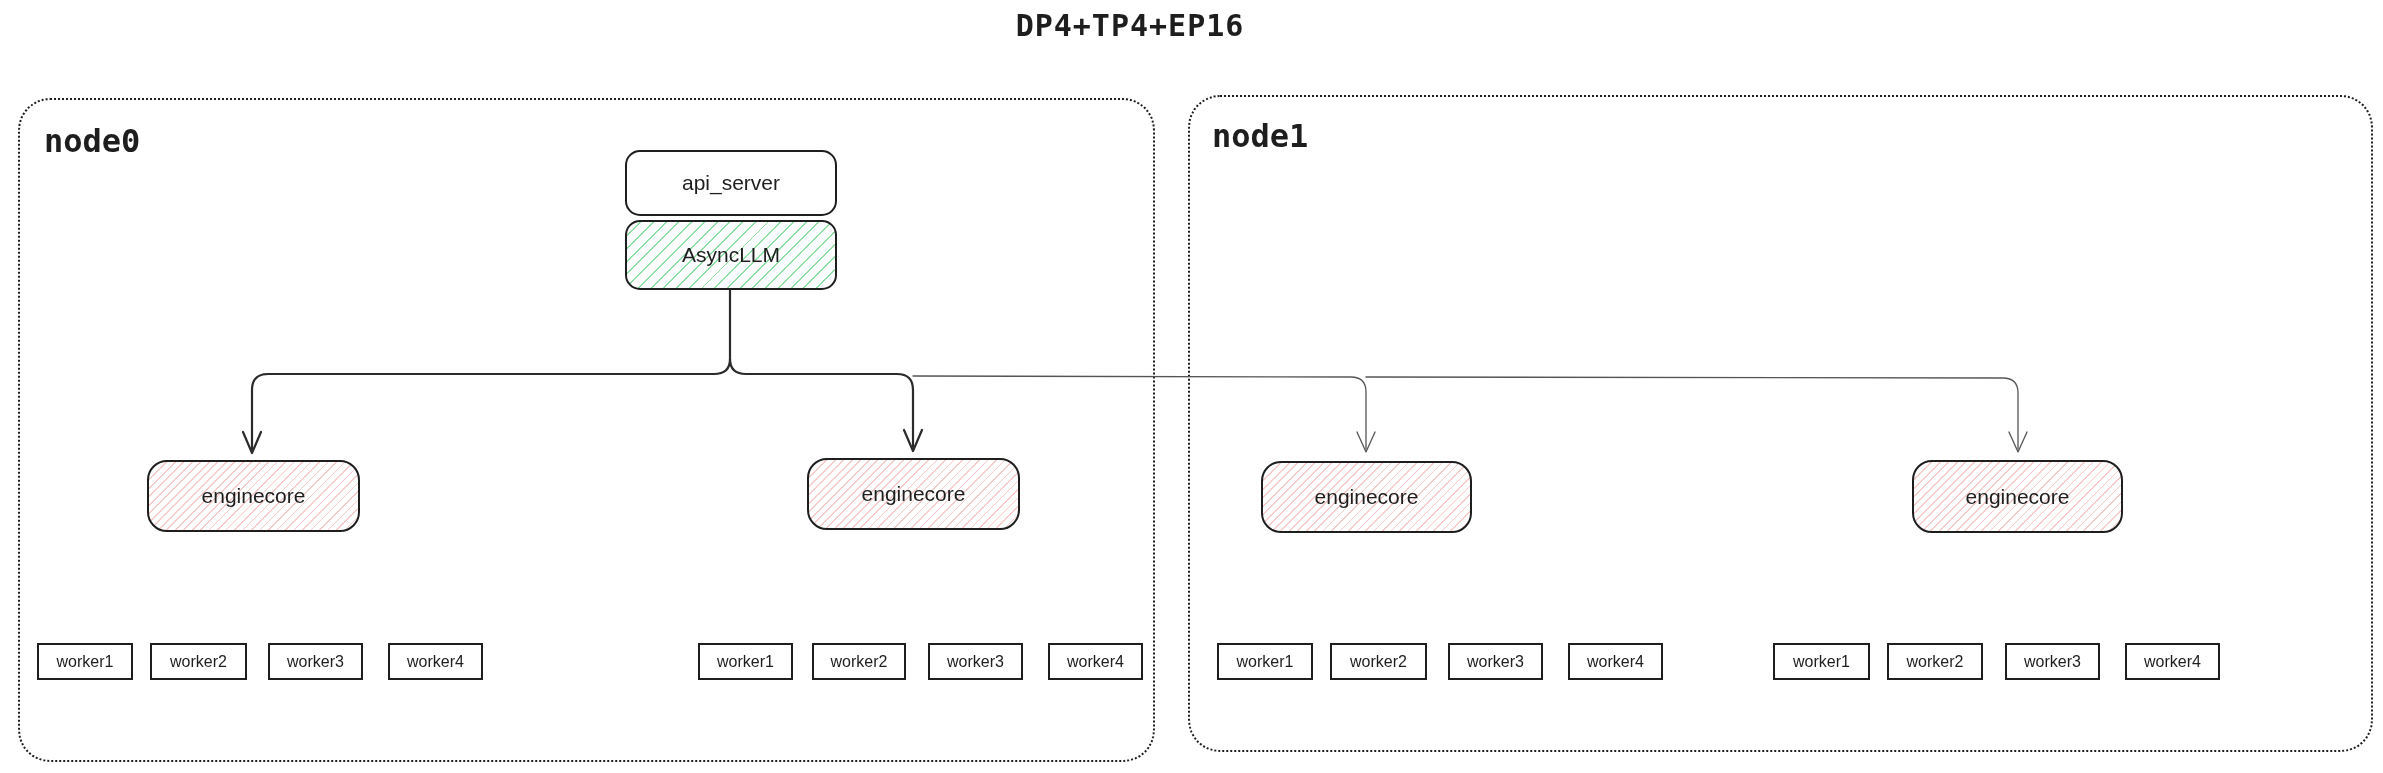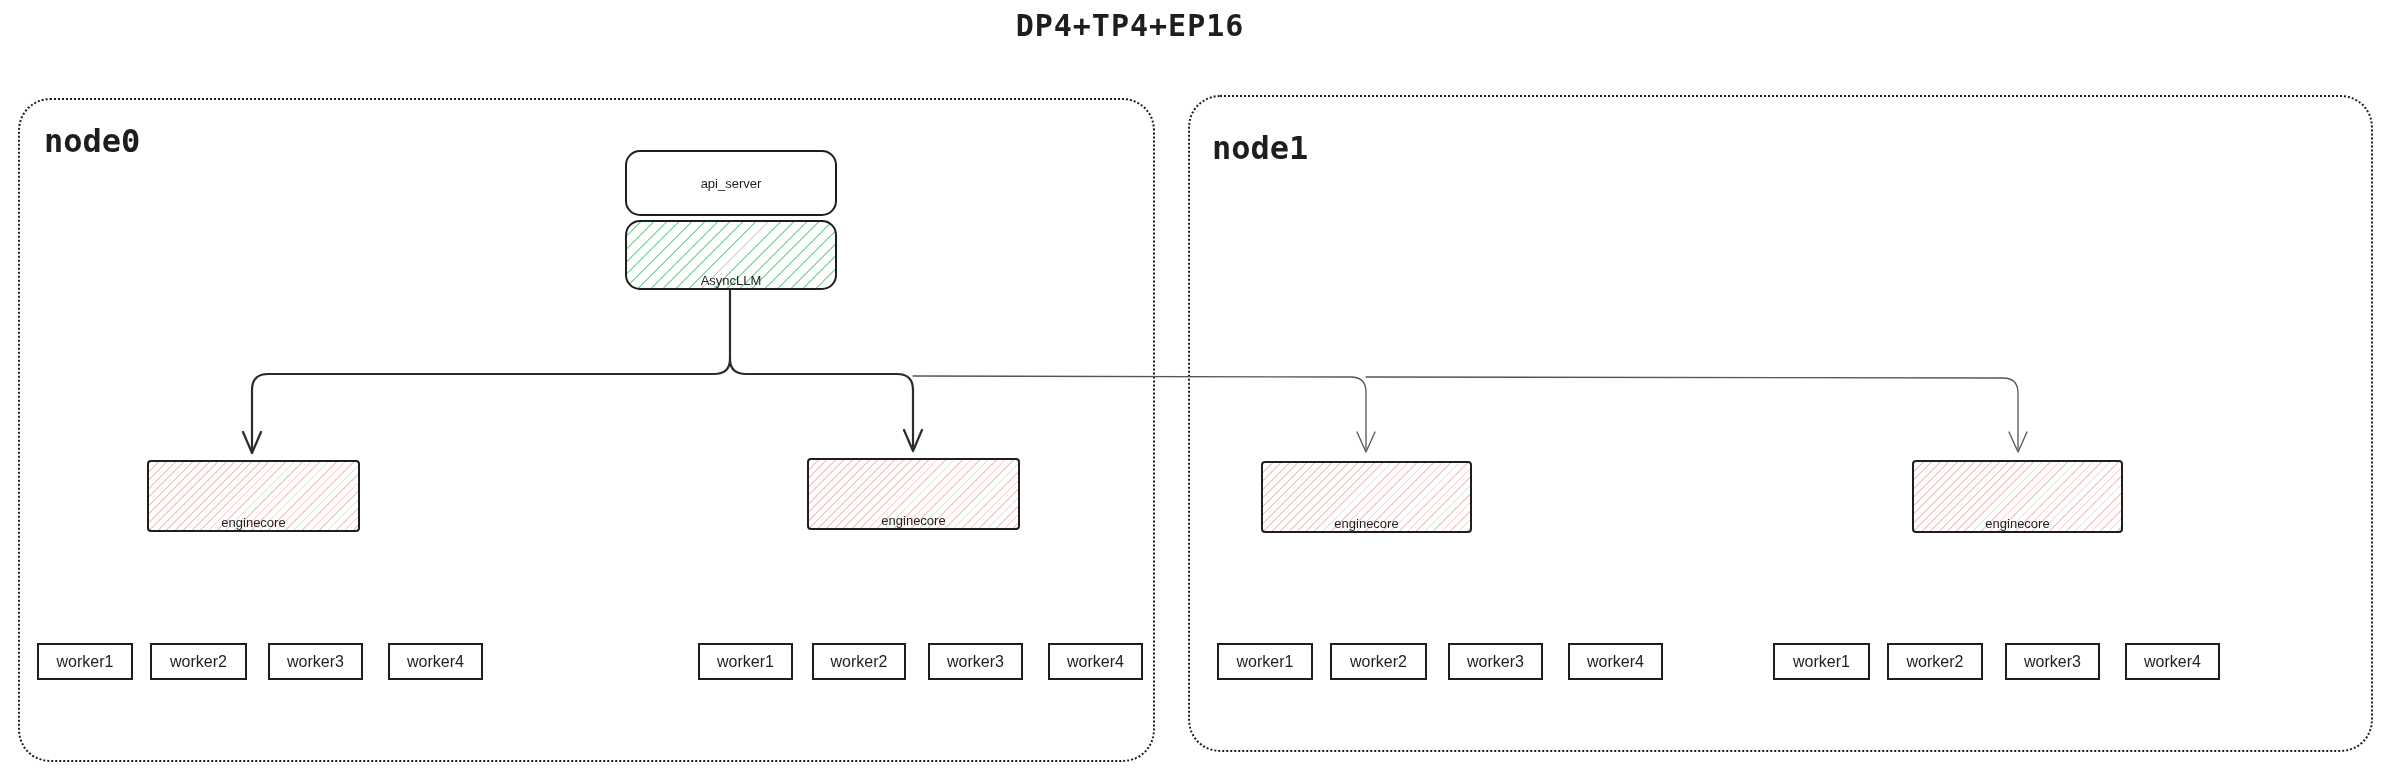--- a/index.html
+++ b/index.html
@@ -32,56 +32,54 @@
     font-size:32px;
     font-weight:700;
     color:#1e1e1e;
     white-space:nowrap;
   }
   .box{
     box-sizing:border-box;
     display:flex;
     align-items:center;
     justify-content:center;
-    font-size:13px;
+    font-size:21px;
     color:#1e1e1e;
     background:#ffffff;
     border:2px solid #1e1e1e;
     white-space:nowrap;
   }
   .api{border-radius:15px;}
   .async{
     border-radius:15px;
     background-color:#ffffff;
     background-image:repeating-linear-gradient(135deg, rgba(120,218,146,0.85) 0 1.4px, transparent 1.4px 9px);
-    align-items:flex-end;
   }
   .engine{
-    border-radius:4px;
+    border-radius:20px;
     background-color:#ffffff;
     background-image:repeating-linear-gradient(135deg, rgba(240,160,158,0.55) 0 1.2px, transparent 1.2px 6px);
-    align-items:flex-end;
   }
   .worker{
     border-radius:0;
     border-width:2px;
     font-size:16px;
   }
   svg.wires{position:absolute;left:0;top:0;pointer-events:none;}
 </style>
 </head>
 <body>
 
 <div class="abs title" style="left:1130px;top:8px;">DP4+TP4+EP16</div>
 
 <div class="abs node" style="left:18px;top:98px;width:1137px;height:664px;"></div>
 <div class="abs node-label" style="left:44px;top:122px;">node0</div>
 
 <div class="abs node" style="left:1188px;top:95px;width:1185px;height:657px;"></div>
-<div class="abs node-label" style="left:1212px;top:129px;">node1</div>
+<div class="abs node-label" style="left:1212px;top:117px;">node1</div>
 
 <div class="abs box api" style="left:625px;top:150px;width:212px;height:66px;">
   <span>api_server</span>
 </div>
 <div class="abs box async" style="left:625px;top:220px;width:212px;height:70px;">
   <span>AsyncLLM</span>
 </div>
 
 <svg class="wires" width="2383" height="773" viewBox="0 0 2383 773">
   <g stroke="#2b2b2b" stroke-width="2.2" fill="none" stroke-linecap="round" stroke-linejoin="round">

